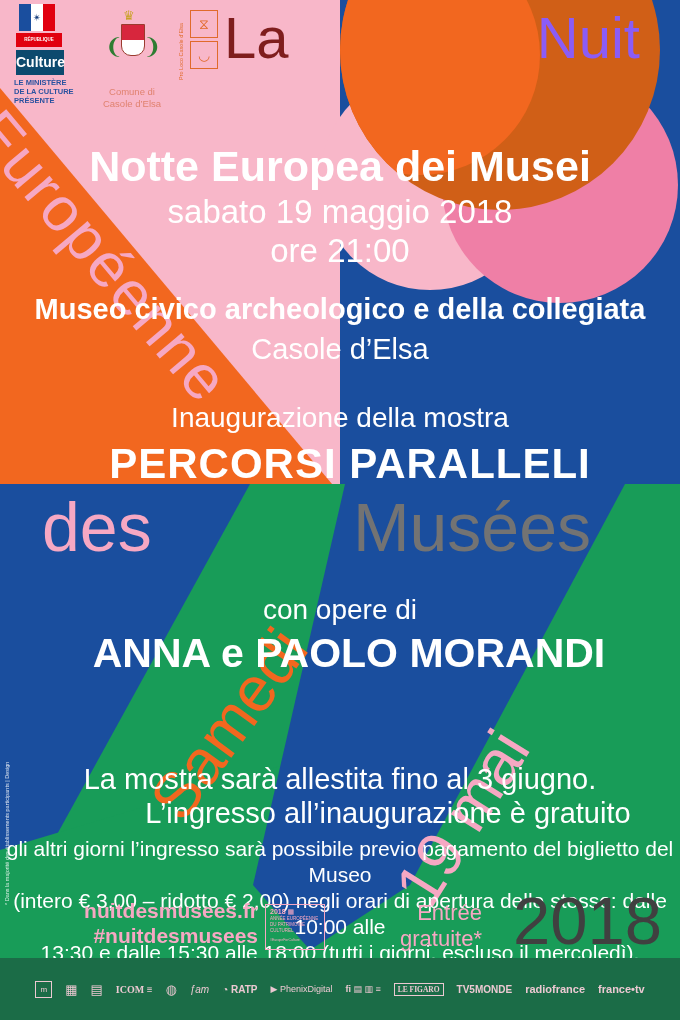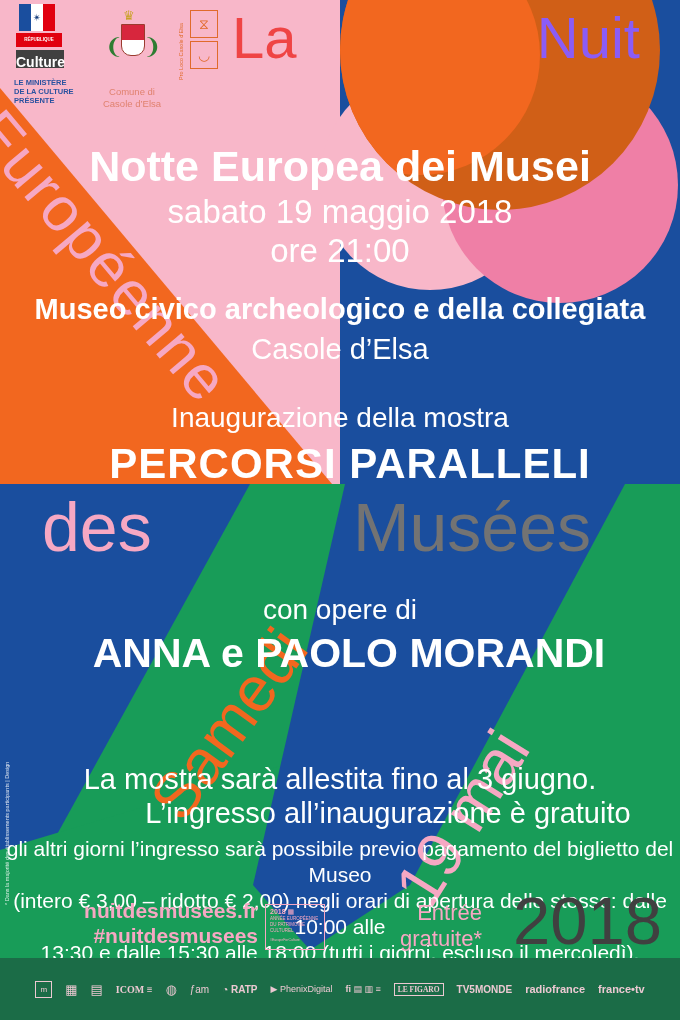--- a/index.html
+++ b/index.html
@@ -46,21 +46,21 @@
               font-size:64px;color:#F6A8C3;white-space:nowrap;">19 mai</div>
 
   <div class="abs" style="left:14px;top:4px;width:100px;">
     <div class="abs" style="left:5px;top:0;width:36px;height:27px;
                 background:linear-gradient(90deg,#1A4E9E 33%,#ffffff 33%,#ffffff 66%,#E1000F 66%);
                 display:flex;align-items:center;justify-content:center;">
       <span style="color:#123a7a;font-size:10px;">✴</span>
     </div>
     <div class="abs" style="left:2px;top:29px;width:46px;height:14px;background:#E1000F;color:#ffffff;
                 font-size:4.5px;font-weight:bold;text-align:center;line-height:14px;">RÉPUBLIQUE FRANÇAISE</div>
-    <div class="abs" style="left:2px;top:46px;width:48px;height:18px;background:#404040;color:#ffffff;
+    <div class="abs" style="left:2px;top:46px;width:48px;height:25px;background:#0c4a6e;color:#ffffff;
                 font-size:14px;font-weight:bold;text-align:center;line-height:25px;">Culture</div>
     <div class="abs" style="left:0;top:74px;width:95px;color:#2A52A0;font-size:7.5px;font-weight:bold;line-height:9px;">
       <div>LE MINISTÈRE</div>
       <div>DE LA CULTURE</div>
       <div>PRÉSENTE</div>
     </div>
   </div>
 
   <div class="abs" style="left:95px;top:8px;width:76px;">
     <div style="position:absolute;left:28px;top:0;color:#C9A227;font-size:13px;">♛</div>
@@ -81,21 +81,21 @@
     <div style="position:absolute;left:12px;top:2px;width:26px;height:26px;border:1.5px solid #E06A2B;
                 color:#E06A2B;font-size:14px;text-align:center;line-height:26px;">
       <span>⧖</span>
     </div>
     <div style="position:absolute;left:12px;top:33px;width:26px;height:26px;border:1.5px solid #E06A2B;
                 color:#E06A2B;font-size:14px;text-align:center;line-height:26px;">
       <span>◡</span>
     </div>
   </div>
 
-  <div class="abs" style="left:232px;top:4px;font-size:58px;color:#ef4444;">La</div>
+  <div class="abs" style="left:224px;top:4px;font-size:58px;color:#7f1d1d;">La</div>
   <div class="abs" style="right:40px;top:4px;font-size:58px;color:#8b5cf6;">Nuit</div>
 
   <div class="abs ctr" style="top:142px;font-size:43px;font-weight:bold;">Notte Europea dei Musei</div>
   <div class="abs ctr" style="top:193px;font-size:33px;">sabato 19 maggio 2018</div>
   <div class="abs ctr" style="top:232px;font-size:33px;">ore 21:00</div>
 
   <div class="abs ctr" style="top:293px;font-size:29px;font-weight:bold;">Museo civico archeologico e della collegiata</div>
   <div class="abs ctr" style="top:333px;font-size:29px;">Casole d’Elsa</div>
 
   <div class="abs ctr" style="top:402px;font-size:28px;">Inaugurazione della mostra</div>
@@ -143,21 +143,21 @@
   <div class="abs" style="left:4px;top:905px;transform:rotate(-90deg);transform-origin:0 0;
               font-size:5.5px;color:rgba(255,255,255,0.85);white-space:nowrap;">* Dans la majorité des établissements participants  |  Design</div>
 
   <div class="abs" style="left:0;top:958px;width:680px;height:62px;background:#1B6C47;
               display:flex;align-items:center;justify-content:center;gap:13px;color:#ECC9D2;">
     <span style="border:1px solid #ECC9D2;width:15px;height:15px;text-align:center;line-height:15px;font-size:8px;">m</span>
     <span style="font-size:13px;">▦</span>
     <span style="font-size:13px;">▤</span>
     <span style="font-size:10px;font-weight:bold;font-family:'Liberation Serif',serif;">ICOM ≡</span>
     <span style="font-size:13px;">◍</span>
-    <span style="font-size:10px;">ƒam</span>
+    <span style="font-size:10px;font-style:italic;">ƒam</span>
     <span style="font-size:10px;font-weight:bold;">◔ RATP</span>
     <span style="font-size:9px;">▶ PhenixDigital</span>
     <span style="font-size:9px;font-weight:bold;">fi ▤ ▥ ≡</span>
     <span style="font-size:7.5px;font-weight:bold;border:1px solid #ECC9D2;padding:1px 3px;font-family:'Liberation Serif',serif;">LE FIGARO</span>
     <span style="font-size:10px;font-weight:bold;">TV5MONDE</span>
     <span style="font-size:11px;font-weight:bold;">radiofrance</span>
     <span style="font-size:11px;font-weight:bold;">france•tv</span>
   </div>
 
 </div>

